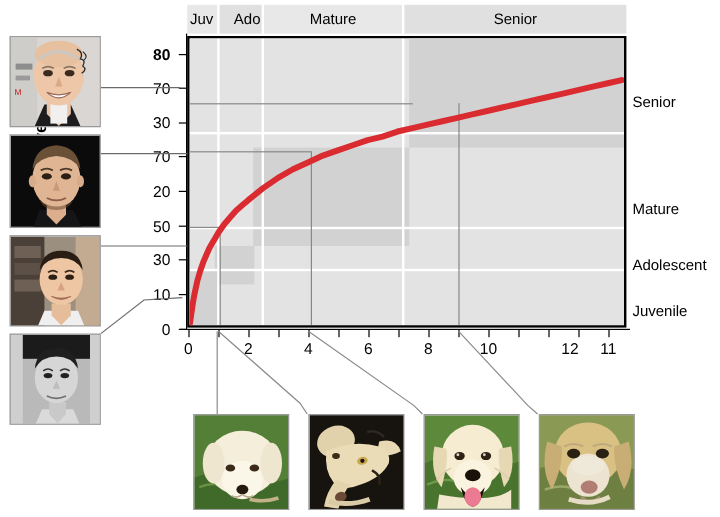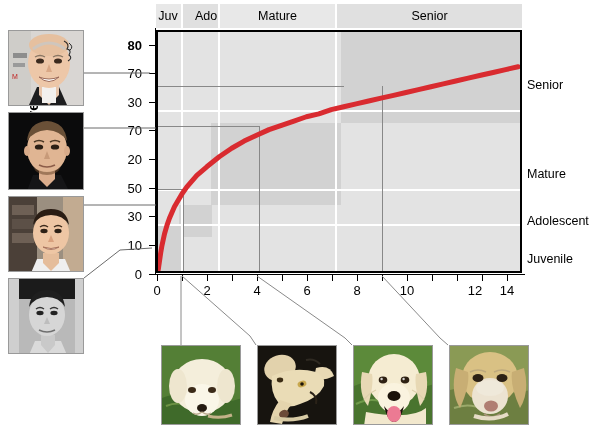--- a/index.html
+++ b/index.html
@@ -185,21 +185,21 @@
     <div class="xtick" style="left:482px;top:275px;"></div>
     <div class="xtick" style="left:507px;top:275px;"></div>
 
     <div class="xtick-lab" style="left:142px;top:283px;width:30px;">0</div>
     <div class="xtick-lab" style="left:192px;top:283px;width:30px;">2</div>
     <div class="xtick-lab" style="left:242px;top:283px;width:30px;">4</div>
     <div class="xtick-lab" style="left:292px;top:283px;width:30px;">6</div>
     <div class="xtick-lab" style="left:342px;top:283px;width:30px;">8</div>
     <div class="xtick-lab" style="left:392px;top:283px;width:30px;">10</div>
     <div class="xtick-lab" style="left:460px;top:283px;width:30px;">12</div>
-    <div class="xtick-lab" style="left:492px;top:283px;width:30px;">14</div>
+    <div class="xtick-lab" style="left:492px;top:283px;width:30px;">11</div>
   </div>
 
 
   <div>
     <div class="rlab" style="top:78px;">Senior</div>
     <div class="rlab" style="top:167px;">Mature</div>
     <div class="rlab" style="top:214px;">Adolescent</div>
     <div class="rlab" style="top:252px;">Juvenile</div>
   </div>
 

